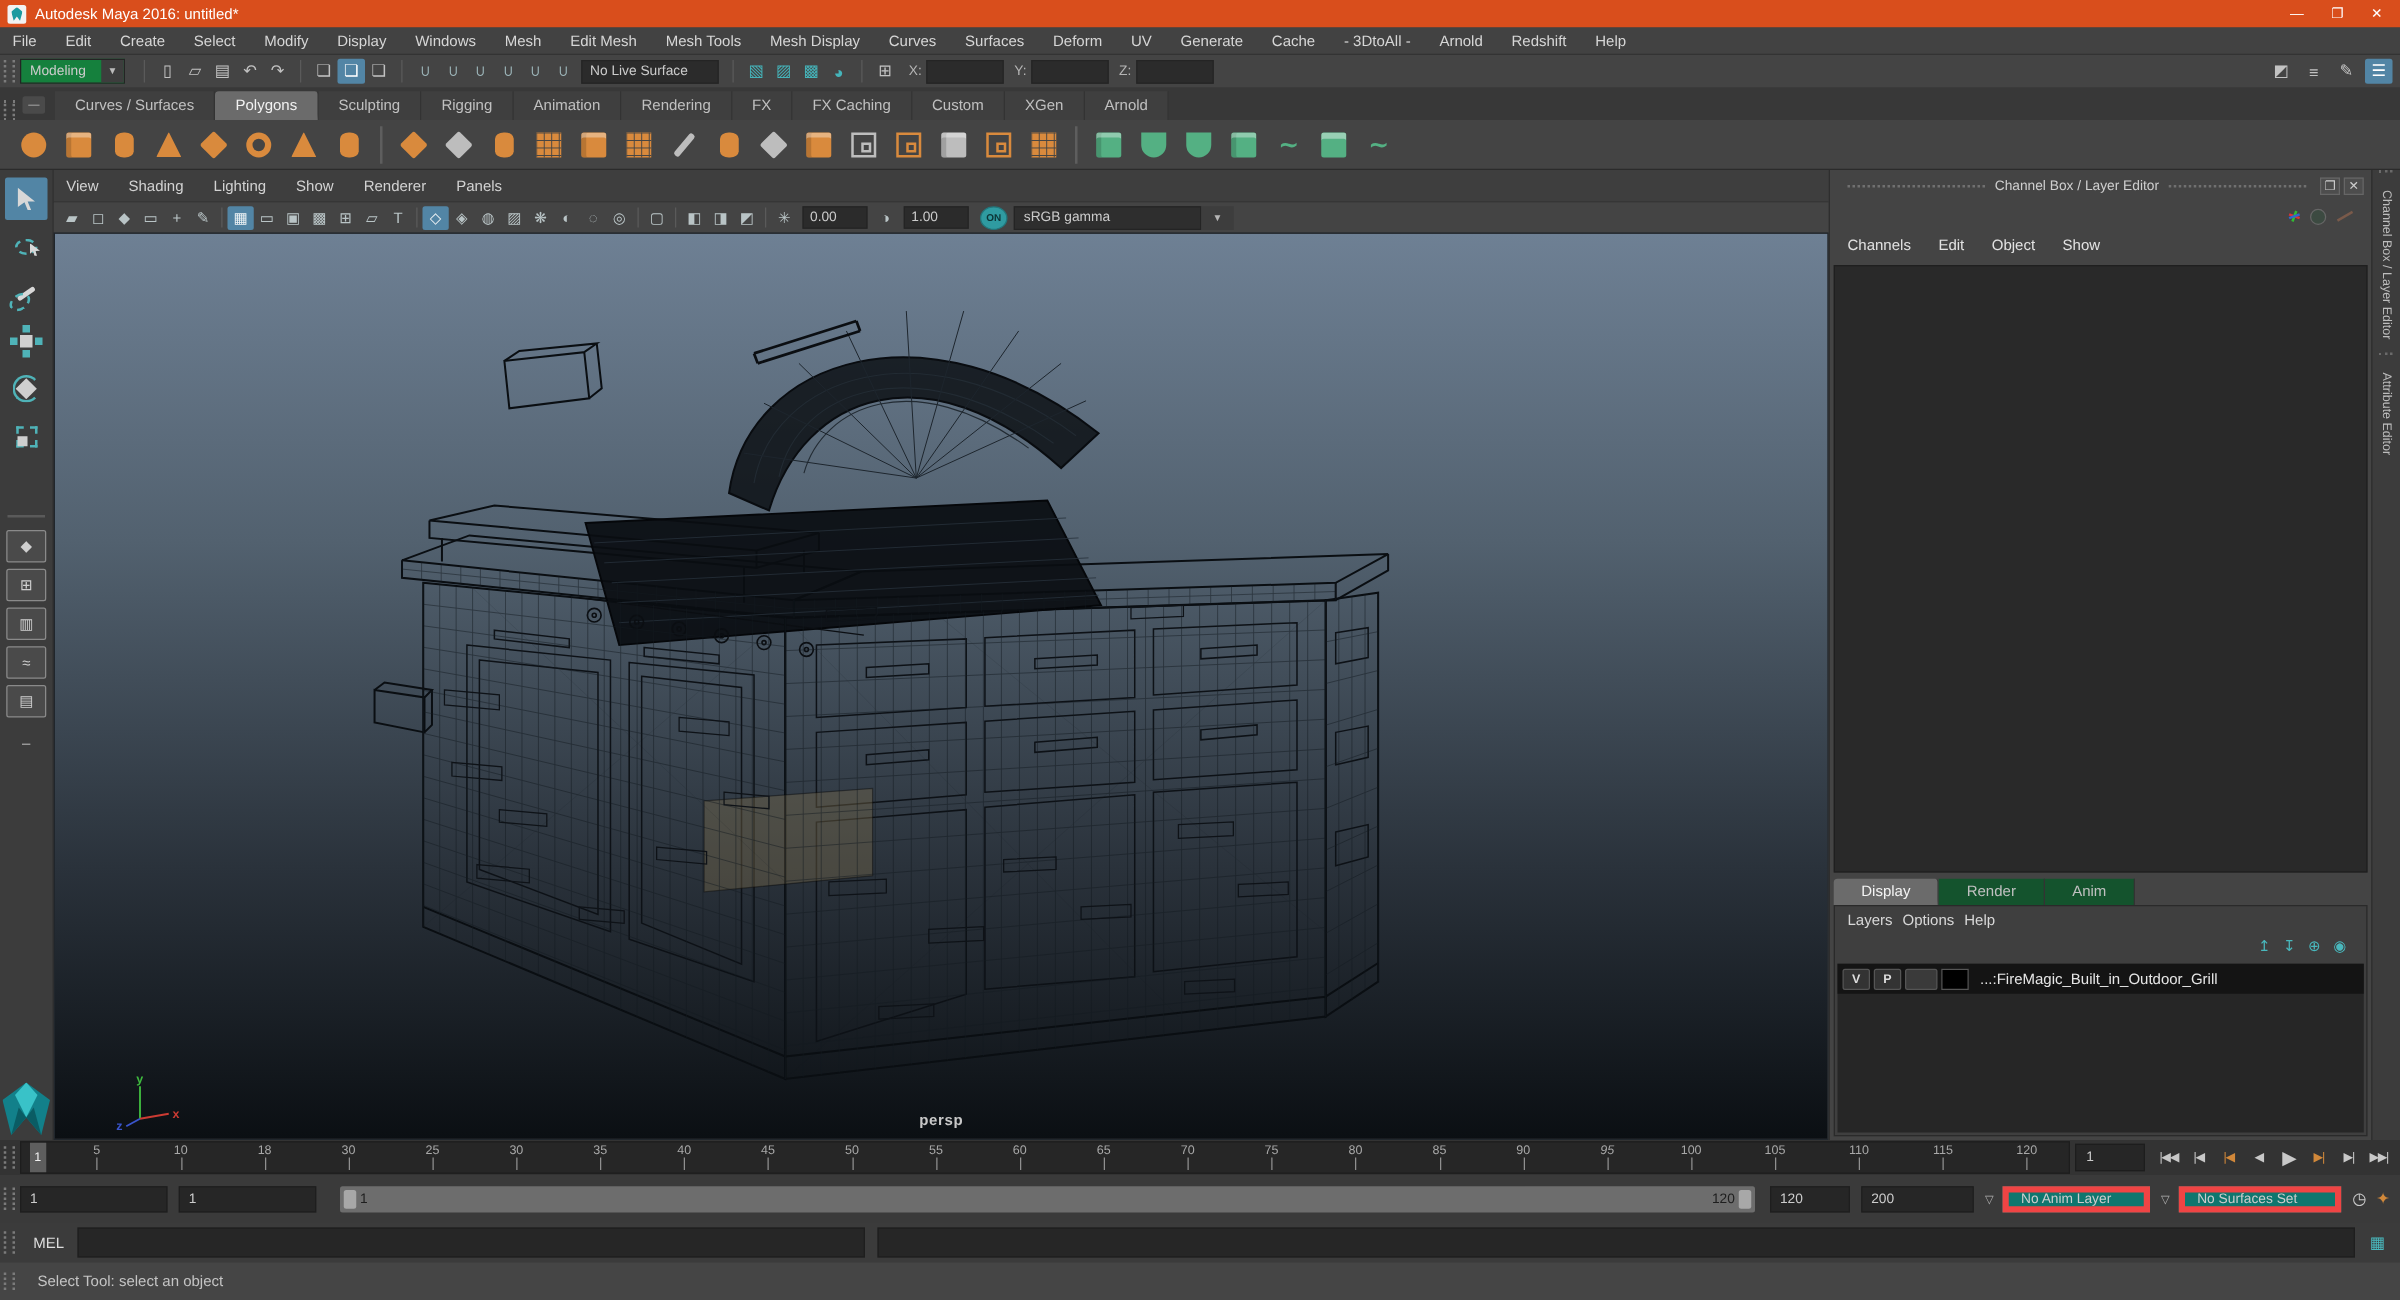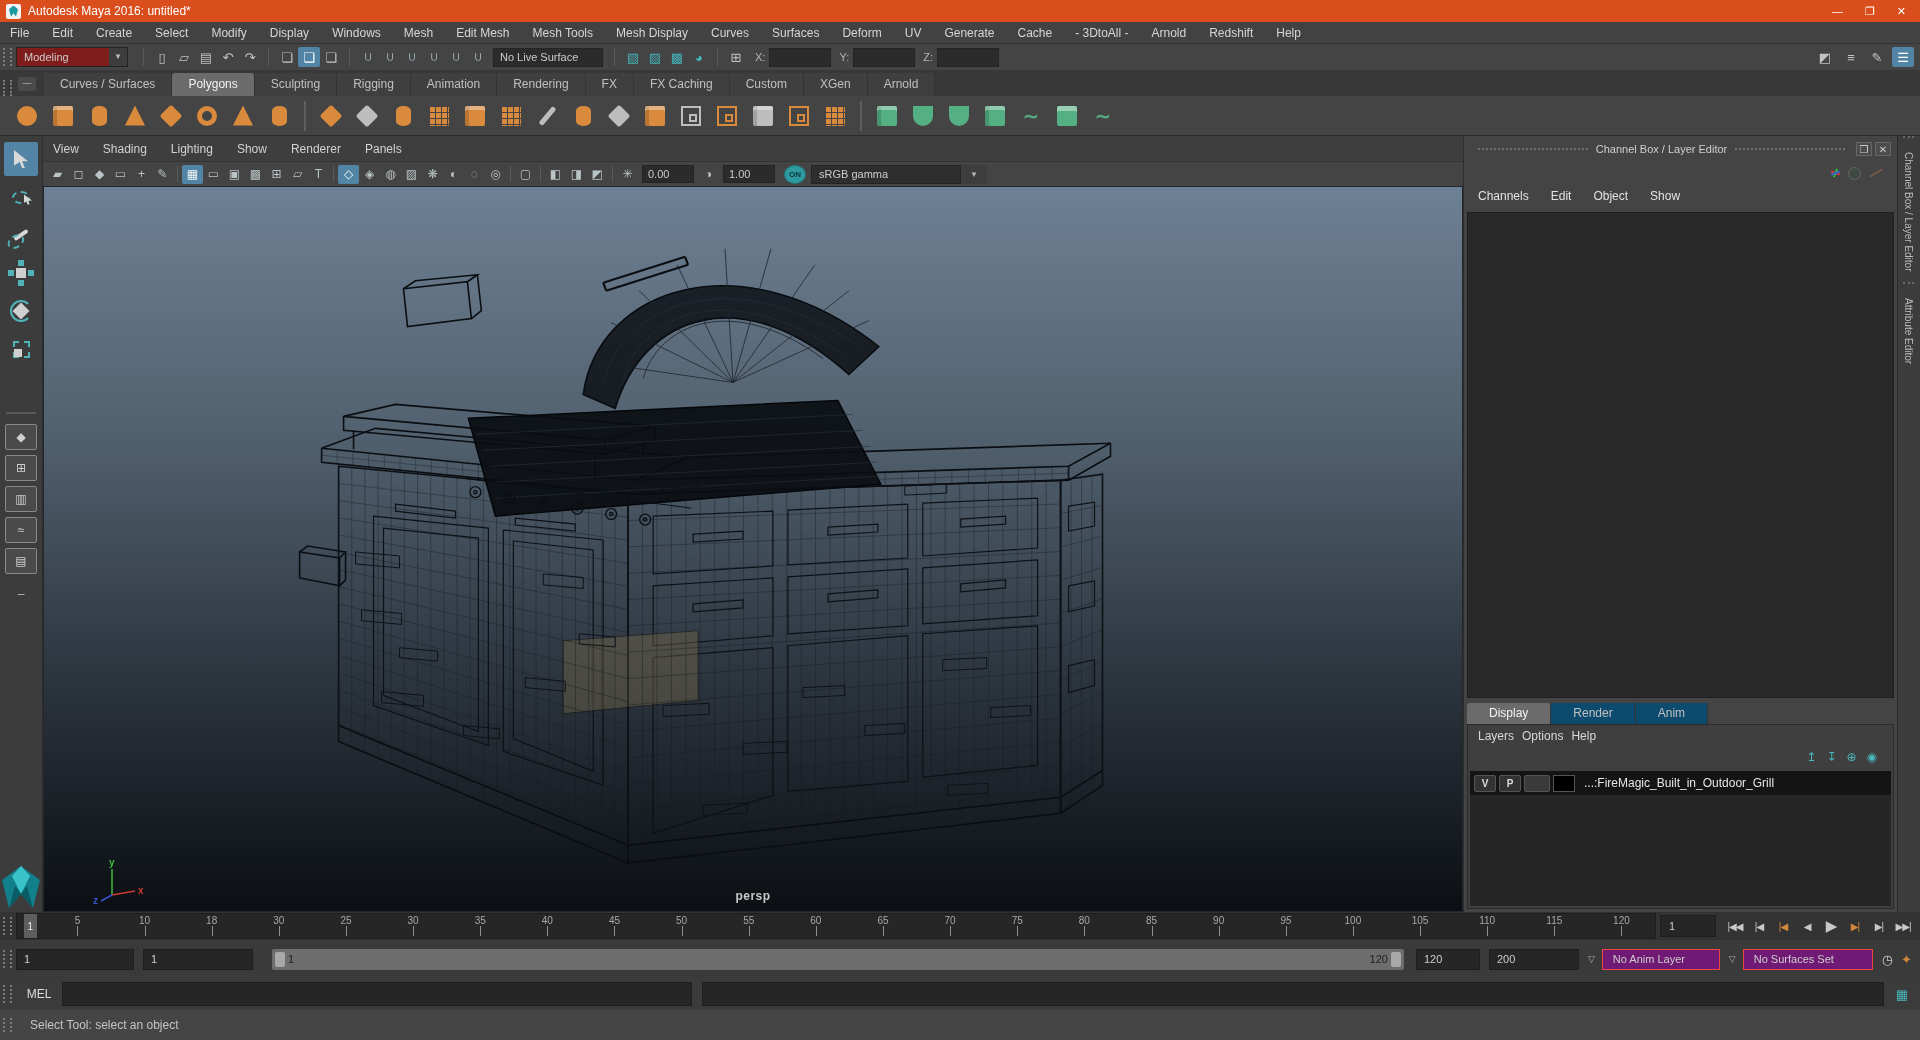--- a/index.html
+++ b/index.html
@@ -15,21 +15,21 @@
   .win-controls { margin-left:auto; display:flex; gap:22px; padding-right:8px; }
   .win-btn { color:#fff; font-size:11px; line-height:22px; cursor:default; }
 
   
   .menubar { position:absolute; left:0; top:22px; right:0; height:22px; background:#424242; border-bottom:1px solid #333; display:flex; align-items:center; gap:23px; padding-left:10px; }
   .menubar span { color:#d6d6d6; font-size:12px; white-space:nowrap; }
 
   
   .statusline { position:absolute; left:0; top:44px; right:0; height:26px; background:#444; display:flex; align-items:center; }
   .grip { width:9px; height:18px; border-left:2px dotted #7b7b7b; border-right:2px dotted #7b7b7b; margin:0 4px 0 3px; }
-  .mode-select { width:112px; height:20px; background:#7f1d1d; border:1px solid #242424; display:flex; align-items:center; margin-right:8px; }
+  .mode-select { width:84px; height:20px; background:#15803d; border:1px solid #242424; display:flex; align-items:center; margin-right:8px; }
   .mode-select .lbl { flex:1; padding-left:7px; color:#ccc; font-size:11px; }
   .mode-select .arrow { width:18px; height:18px; background:#3d3d3d; color:#bbb; font-size:8px; text-align:center; line-height:18px; }
   .vsep { width:1px; height:18px; background:#5a5a5a; margin:0 7px; }
   .sicon { width:22px; height:20px; display:flex; align-items:center; justify-content:center; color:#c2c2c2; font-size:13px; border-radius:2px; cursor:default; }
   .sicon.active { background:#5285a5; color:#fff; }
   .sicon.snap { color:#9db6ba; transform:rotate(-90deg); font-size:12px; }
   .sicon.cyan { color:#45b4ba; }
   .field { height:19px; background:#2b2b2b; border:1px solid #242424; color:#ccc; font-size:11px; display:flex; align-items:center; padding:0 6px; }
   .live-surface { width:110px; margin:0 4px; }
   .axis-lbl { color:#b5b5b5; font-size:11px; margin:0 4px 0 8px; }
@@ -109,21 +109,21 @@
   .tripod i { position:absolute; left:7px; top:6px; width:9px; height:2px; }
   .tripod .ax { background:#d33; transform:rotate(20deg); }
   .tripod .ay { background:#3b3; transform:rotate(-70deg); }
   .tripod .az { background:#36c; transform:rotate(160deg); }
   .dim-circle { width:13px; height:13px; border-radius:50%; background:#3c4a41; border:1px solid #666; }
   .dim-slash { width:14px; height:2px; background:#7a5a4a; transform:rotate(-30deg); }
   .cb-menus { height:24px; display:flex; align-items:center; gap:22px; padding-left:14px; }
   .cb-menus span { color:#e2e2e2; font-size:12px; }
   .cb-empty { position:absolute; left:3px; right:3px; top:76px; height:486px; background:#292929; border:1px solid #1f1f1f; }
   .layer-tabs { position:absolute; left:0; right:0; top:566px; height:22px; display:flex; align-items:flex-end; padding-left:3px; }
-  .layer-tab { padding:3px 22px 4px; font-size:12px; color:#c0c0c0; background:#0c4a6e; border-right:1px solid #333; }
+  .layer-tab { padding:3px 22px 4px; font-size:12px; color:#c0c0c0; background:#14532d; border-right:1px solid #333; }
   .layer-tab.active { background:#6b6b6b; color:#f4f4f4; border-radius:3px 3px 0 0; }
   .layer-body { position:absolute; left:3px; right:3px; top:588px; bottom:3px; background:#3f3f3f; border:1px solid #2a2a2a; }
   .layer-menus { height:22px; display:flex; align-items:center; gap:8px; padding-left:10px; }
   .layer-menus span { color:#d8d8d8; font-size:12px; }
   .layer-actions { height:20px; display:flex; justify-content:flex-end; gap:10px; align-items:center; padding-right:16px; }
   .layer-actions span { color:#49b8bd; font-size:12px; }
   .layer-list { position:absolute; left:2px; right:2px; top:46px; bottom:2px; background:#262626; }
   .layer-row { height:24px; display:flex; align-items:center; background:#141414; padding-left:4px; gap:3px; }
   .lr-btn { width:22px; height:17px; background:#333; border:1px solid #555; border-radius:2px; color:#ddd; font-size:10px; font-weight:bold; text-align:center; line-height:15px; }
   .lr-swatch { width:26px; height:17px; background:#3a3a3a; border:1px solid #555; border-radius:2px; }
@@ -147,21 +147,21 @@
   .pb-btn.big { font-size:15px; }
 
   
   .rangerow { position:absolute; left:0; right:0; top:940px; height:38px; background:#3a3a3a; display:flex; align-items:center; }
   .rs-field { height:21px; background:#262626; border:1px solid #1e1e1e; color:#ccc; font-size:11px; display:flex; align-items:center; padding-left:7px; margin-right:9px; }
   .rs-bar { flex:1; height:21px; background:#6d6d6d; border-radius:2px; margin:0 12px 0 10px; position:relative; display:flex; align-items:center; }
   .rs-handle { width:10px; height:15px; background:#a8a8a8; border-radius:2px; margin:0 3px; }
   .rs-bar .s { color:#1e1e1e; font-size:11px; }
   .rs-bar .spacer { flex:1; }
   .rs-drop { color:#b0b0b0; font-size:9px; margin-right:7px; }
-  .rs-box { height:21px; border:1px solid #ef4444; background:#701a75; color:#ccc; font-size:11px; display:flex; align-items:center; padding:0 10px; margin-right:9px; }
+  .rs-box { height:21px; border:5px solid #ef4444; background:#0f766e; color:#ccc; font-size:11px; display:flex; align-items:center; padding:0 10px; margin-right:9px; }
   .rs-icons { display:flex; gap:8px; padding-right:8px; }
   .rs-icons span { font-size:13px; }
 
   
   .melrow { position:absolute; left:0; right:0; top:978px; height:32px; background:#3b3b3b; display:flex; align-items:center; }
   .mel-label { width:46px; color:#ddd; font-size:12px; text-align:center; }
   .mel-input { width:630px; height:24px; background:#262626; border:1px solid #1e1e1e; }
   .mel-result { flex:1; height:24px; background:#262626; border:1px solid #1e1e1e; margin-left:10px; }
   .mel-icon { width:24px; text-align:center; color:#49b8bd; font-size:13px; margin:0 6px; }
   .helprow { position:absolute; left:0; right:0; top:1010px; height:30px; background:#454545; display:flex; align-items:center; }

